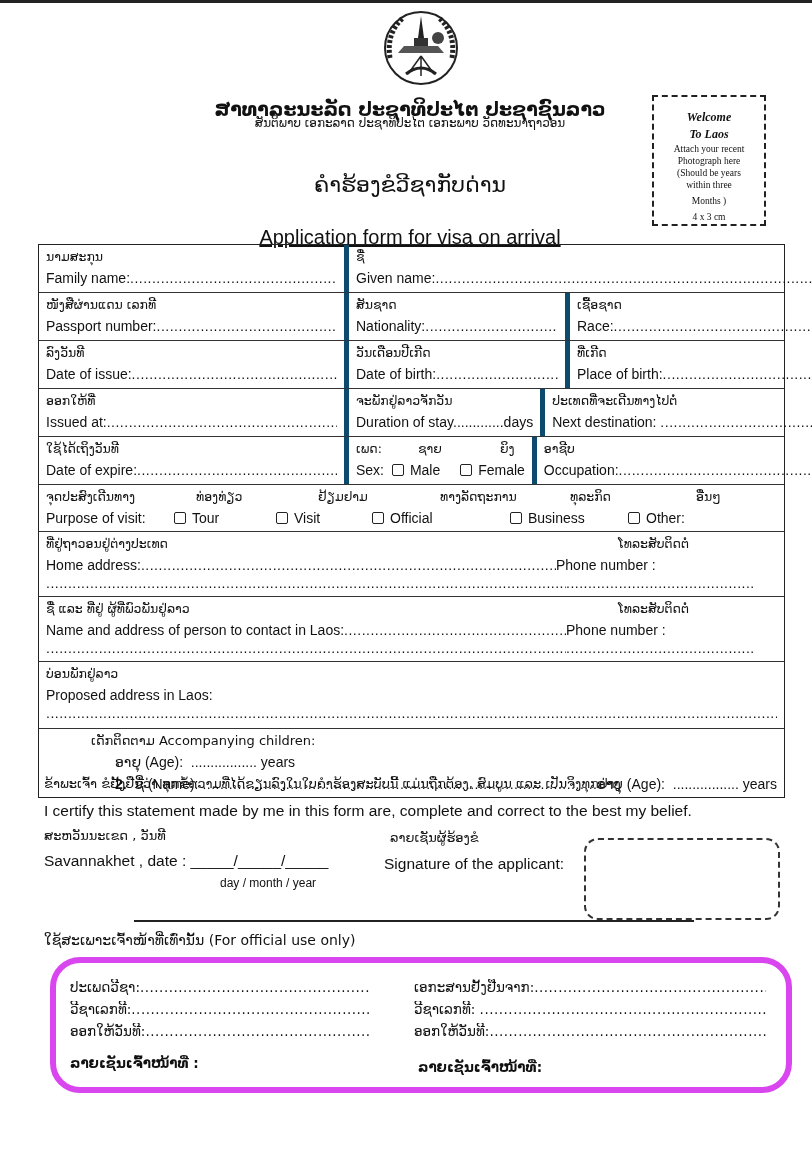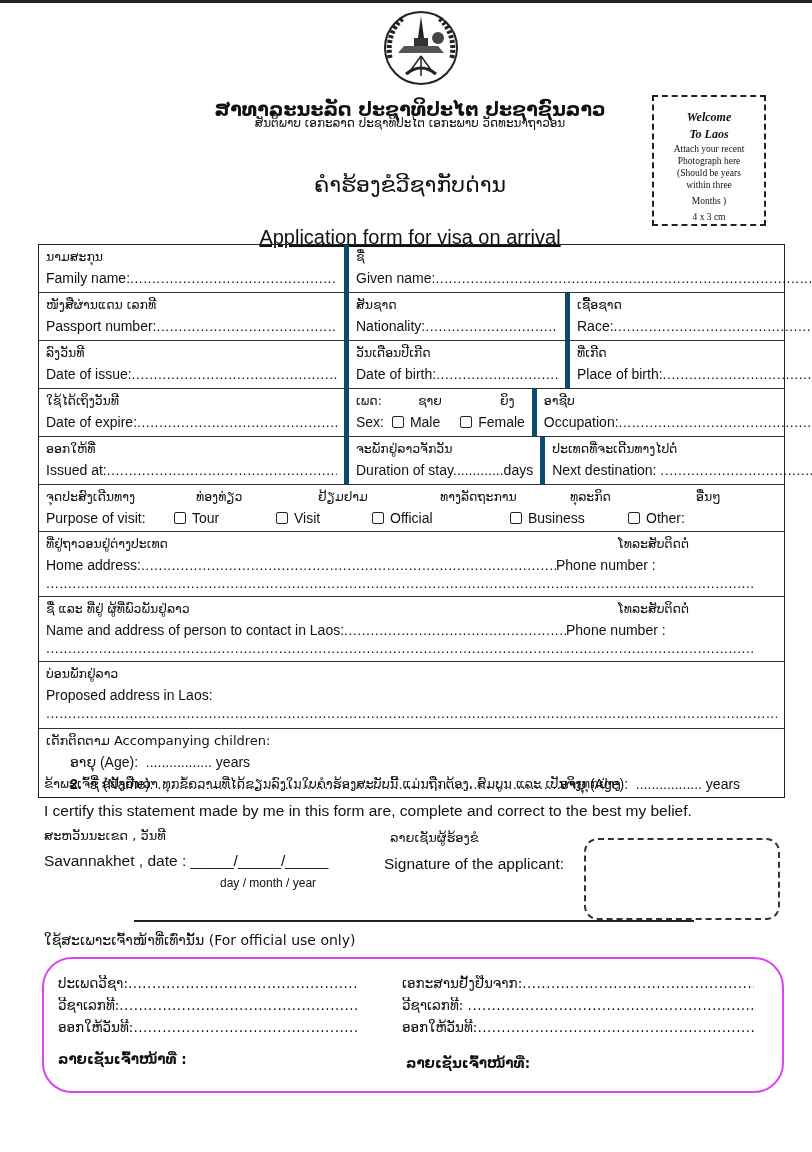--- a/index.html
+++ b/index.html
@@ -12,33 +12,33 @@
   .hdr2 { top:116px; left:150px; width:520px; font-size:12px; font-family:"DejaVu Sans", sans-serif; }
   .hdr3 { top:172px; left:150px; width:520px; font-size:22px; font-family:"DejaVu Sans", sans-serif; }
   .hdr4 { top:208px; left:150px; width:520px; font-size:20px;margin-top:18px; }
   .hdr4 span { text-decoration:underline; }
   .photo { position:absolute; left:652px; top:95px; width:114px; height:131px; border:2px dashed #222;
            box-sizing:border-box; text-align:center; font-family:"Liberation Serif", serif; font-size:9.5px; line-height:12px; padding-top:12px; }
   .photo .w { font-size:12px; font-style:italic; font-weight:bold; line-height:17px; }
   .photo .sz { margin-top:4px; }
   .form { position:absolute; left:38px; top:244px; width:747px; border:1.5px solid #222; box-sizing:border-box; }
   .row { display:flex; border-bottom:1px solid #333; }
-  .row:last-child { border-bottom:none; }
+  .row:last-child { border-bottom:none;margin-left:45px; }
   .cell { box-sizing:border-box; padding:2px 7px 3px 7px; border-right:5px solid #0c4a6e; font-size:14px; }
   .cell:last-child { border-right:none; }
   .lao { font-family:"DejaVu Sans", sans-serif; font-size:12.5px; height:20px; line-height:20px; white-space:nowrap; }
   .en { height:22px; line-height:22px; white-space:nowrap; overflow:hidden; }
   .dots::after { content:"..............................................................................................................................................................................................................."; letter-spacing:0.5px; }
   .cb { display:inline-block; width:10px; height:10px; border:1px solid #222; border-radius:2px; vertical-align:-1px; margin:0 6px 0 4px; }
   .full { padding:2px 7px; font-size:14px; width:100%; box-sizing:border-box; }
   .flexline { display:flex; white-space:nowrap; height:22px; line-height:22px; overflow:hidden; }
   .sec { position:absolute; left:44px; font-size:15.5px; white-space:nowrap; }
   .sigbox { position:absolute; left:584px; top:838px; width:196px; height:82px; border:2px dashed #333; border-radius:14px; box-sizing:border-box; }
   .hline { position:absolute; height:1.5px; background:#222; }
-  .official { position:absolute; left:42px; top:957px; width:742px; height:136px; border:2px solid #d946ef; border-radius:30px; box-sizing:border-box; font-family:"DejaVu Sans", sans-serif; font-size:13.5px; }
+  .official { position:absolute; left:50px; top:957px; width:742px; height:136px; border:6px solid #d946ef; border-radius:30px; box-sizing:border-box; font-family:"DejaVu Sans", sans-serif; font-size:13.5px; }
   .ofrow { position:absolute; white-space:nowrap; overflow:hidden; }
 </style>
 </head>
 <body>
 
 <div class="topbar"></div>
 
 <svg class="emblem" viewBox="0 0 86 80">
   <circle cx="43" cy="40" r="36" fill="none" stroke="#222" stroke-width="2"></circle>
   <path d="M12 50 Q8 25 25 10" fill="none" stroke="#222" stroke-width="5" stroke-dasharray="3 2"></path>
@@ -105,53 +105,53 @@
       <div class="en"><span>Date of birth:</span><span class="dots"></span></div>
     </div>
     <div class="cell" style="flex:1">
       <div class="lao">ທີ່ເກີດ</div>
       <div class="en"><span>Place of birth:</span><span class="dots"></span></div>
     </div>
   </div>
 
   <div class="row">
     <div class="cell" style="width:310px">
+      <div class="lao">ອອກໃຫ້ທີ່</div>
+      <div class="en"><span>Issued at:</span><span class="dots"></span></div>
+    </div>
+    <div class="cell" style="width:221px">
+      <div class="lao">ຈະພັກຢູ່ລາວຈັກວັນ</div>
+      <div class="en"><span>Duration of stay</span><span>.............</span><span>days</span></div>
+    </div>
+    <div class="cell" style="flex:1">
+      <div class="lao">ປະເທດທີ່ຈະເດີນທາງໄປຕໍ່</div>
+      <div class="en"><span>Next destination:</span> <span class="dots"></span></div>
+    </div>
+  </div>
+
+  <div class="row">
+    <div class="cell" style="width:310px">
       <div class="lao">ໃຊ້ໄດ້ເຖິງວັນທີ</div>
       <div class="en"><span>Date of expire:</span><span class="dots"></span></div>
     </div>
     <div class="cell" style="width:221px">
       <div class="lao" style="display:flex">
         <span style="width:62px">ເພດ:</span>
         <span style="width:82px">ຊາຍ</span>
         <span>ຍິງ</span>
       </div>
       <div class="en">
         <span>Sex:</span>
         <span class="cb"></span><span>Male</span>
         <span class="cb" style="margin-left:16px"></span><span>Female</span>
       </div>
     </div>
     <div class="cell" style="flex:1">
       <div class="lao">ອາຊີບ</div>
       <div class="en"><span>Occupation:</span><span class="dots"></span></div>
-    </div>
-  </div>
-
-  <div class="row">
-    <div class="cell" style="width:310px">
-      <div class="lao">ອອກໃຫ້ທີ່</div>
-      <div class="en"><span>Issued at:</span><span class="dots"></span></div>
-    </div>
-    <div class="cell" style="width:221px">
-      <div class="lao">ຈະພັກຢູ່ລາວຈັກວັນ</div>
-      <div class="en"><span>Duration of stay</span><span>.............</span><span>days</span></div>
-    </div>
-    <div class="cell" style="flex:1">
-      <div class="lao">ປະເທດທີ່ຈະເດີນທາງໄປຕໍ່</div>
-      <div class="en"><span>Next destination:</span> <span class="dots"></span></div>
     </div>
   </div>
 
   <div class="row">
     <div class="full">
       <div class="lao" style="display:flex">
         <span style="width:150px">ຈຸດປະສົງເດີນທາງ</span>
         <span style="width:122px">ທ່ອງທ່ຽວ</span>
         <span style="width:122px">ຢ້ຽມຢາມ</span>
         <span style="width:130px">ທາງລັດຖະການ</span>

